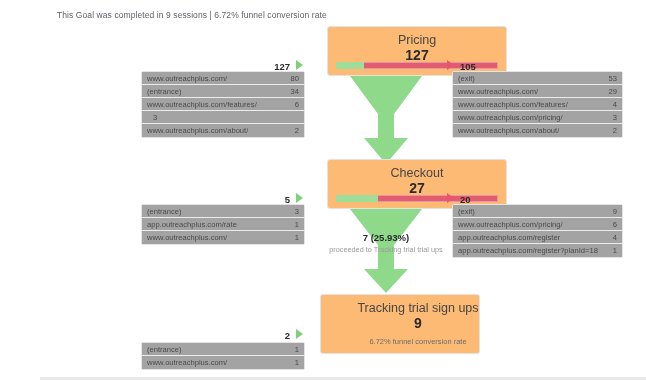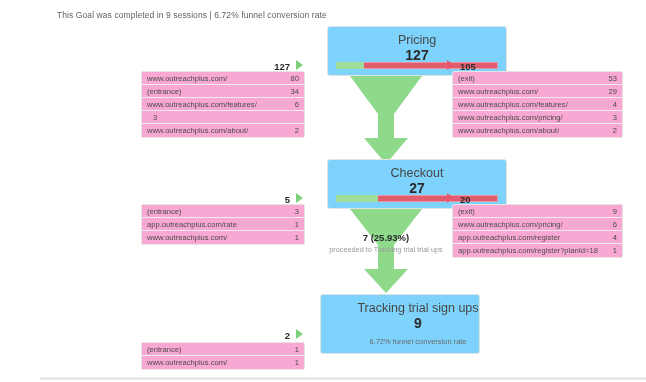--- a/index.html
+++ b/index.html
@@ -38,21 +38,21 @@
 
   
   .stage {
     position: absolute;
     left: 0;
     width: 646px;
   }
   .stage-box {
     position: absolute;
     box-sizing: border-box;
-    background: #7dd3fc;
+    background: #fdba74;
     border: 1px solid #e2e2e2;
     border-radius: 3px;
     text-align: center;
   }
   .stage-title {
     font-size: 12.5px;
     color: #464646;
     line-height: 1.15;
     padding-top: 6px;
     font-weight: 400;
@@ -116,21 +116,21 @@
   .tbl-row {
     display: flex;
     justify-content: space-between;
     align-items: center;
     box-sizing: border-box;
     height: 13px;
     padding: 0 5px;
     border-bottom: 1px solid #ececec;
     font-size: 7.6px;
     color: #4a4a4a;
-    background: #f9a8d4;
+    background: #a3a3a3;
   }
   .tbl-row:last-child { border-bottom: none; }
   .tbl-label {
     white-space: nowrap;
     overflow: hidden;
     text-overflow: ellipsis;
   }
   .tbl-value {
     padding-left: 6px;
     color: #4a4a4a;

